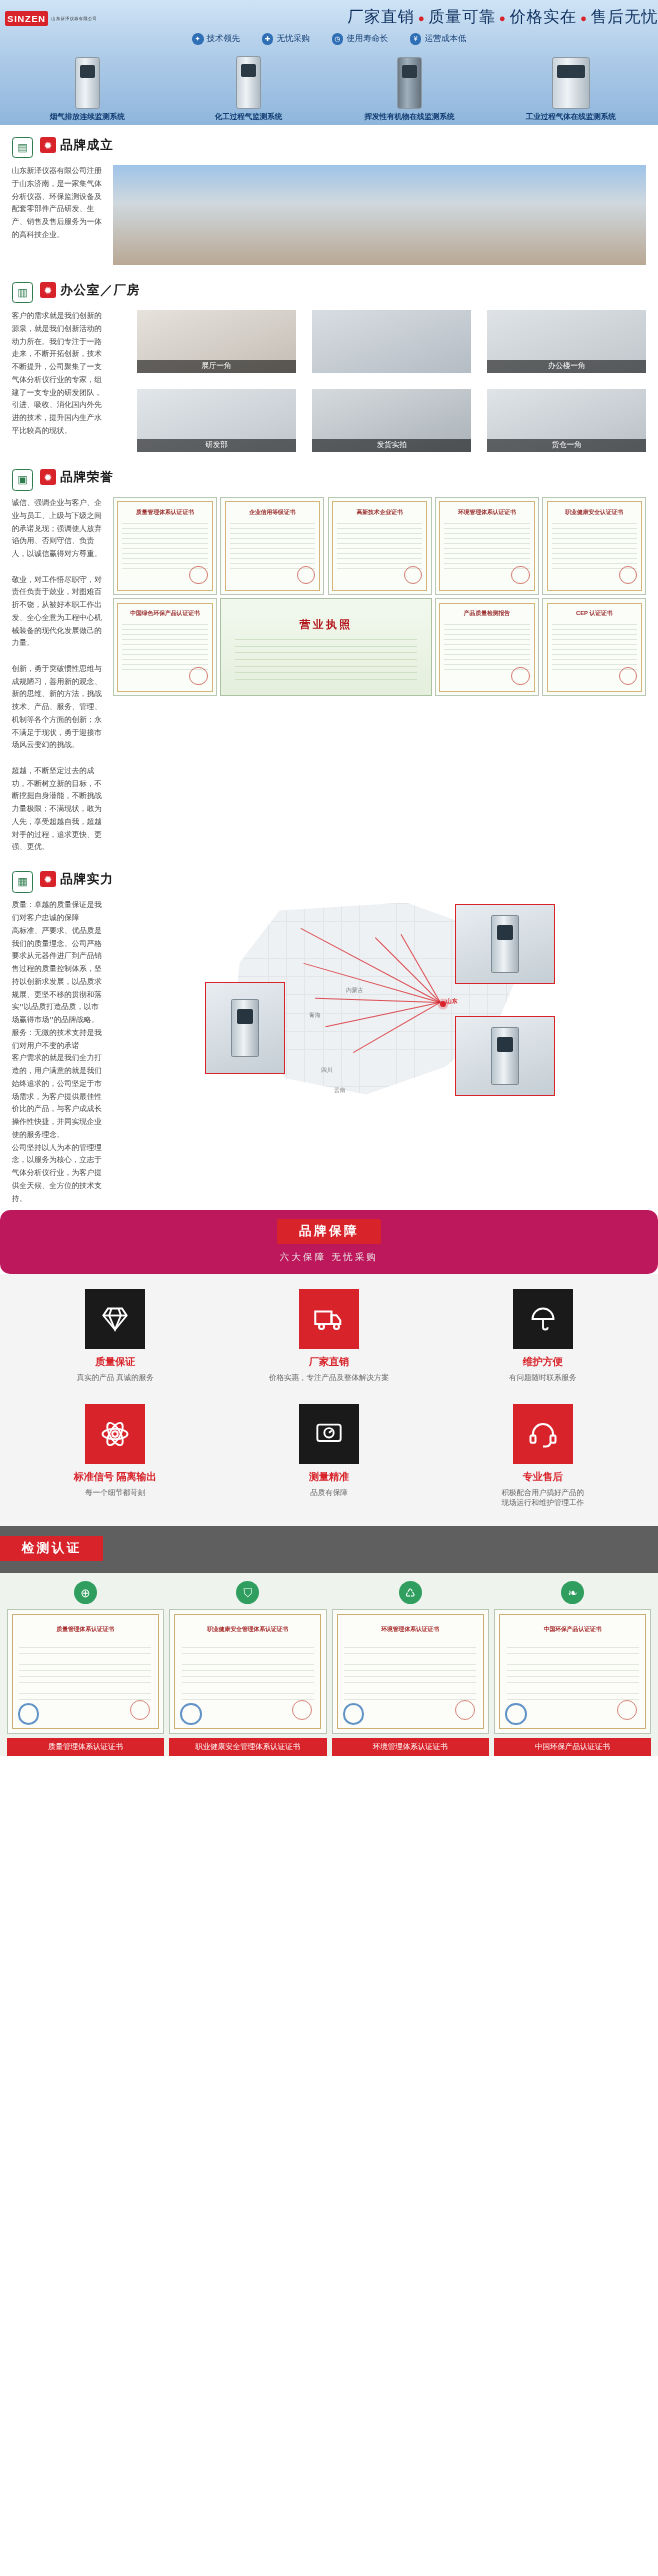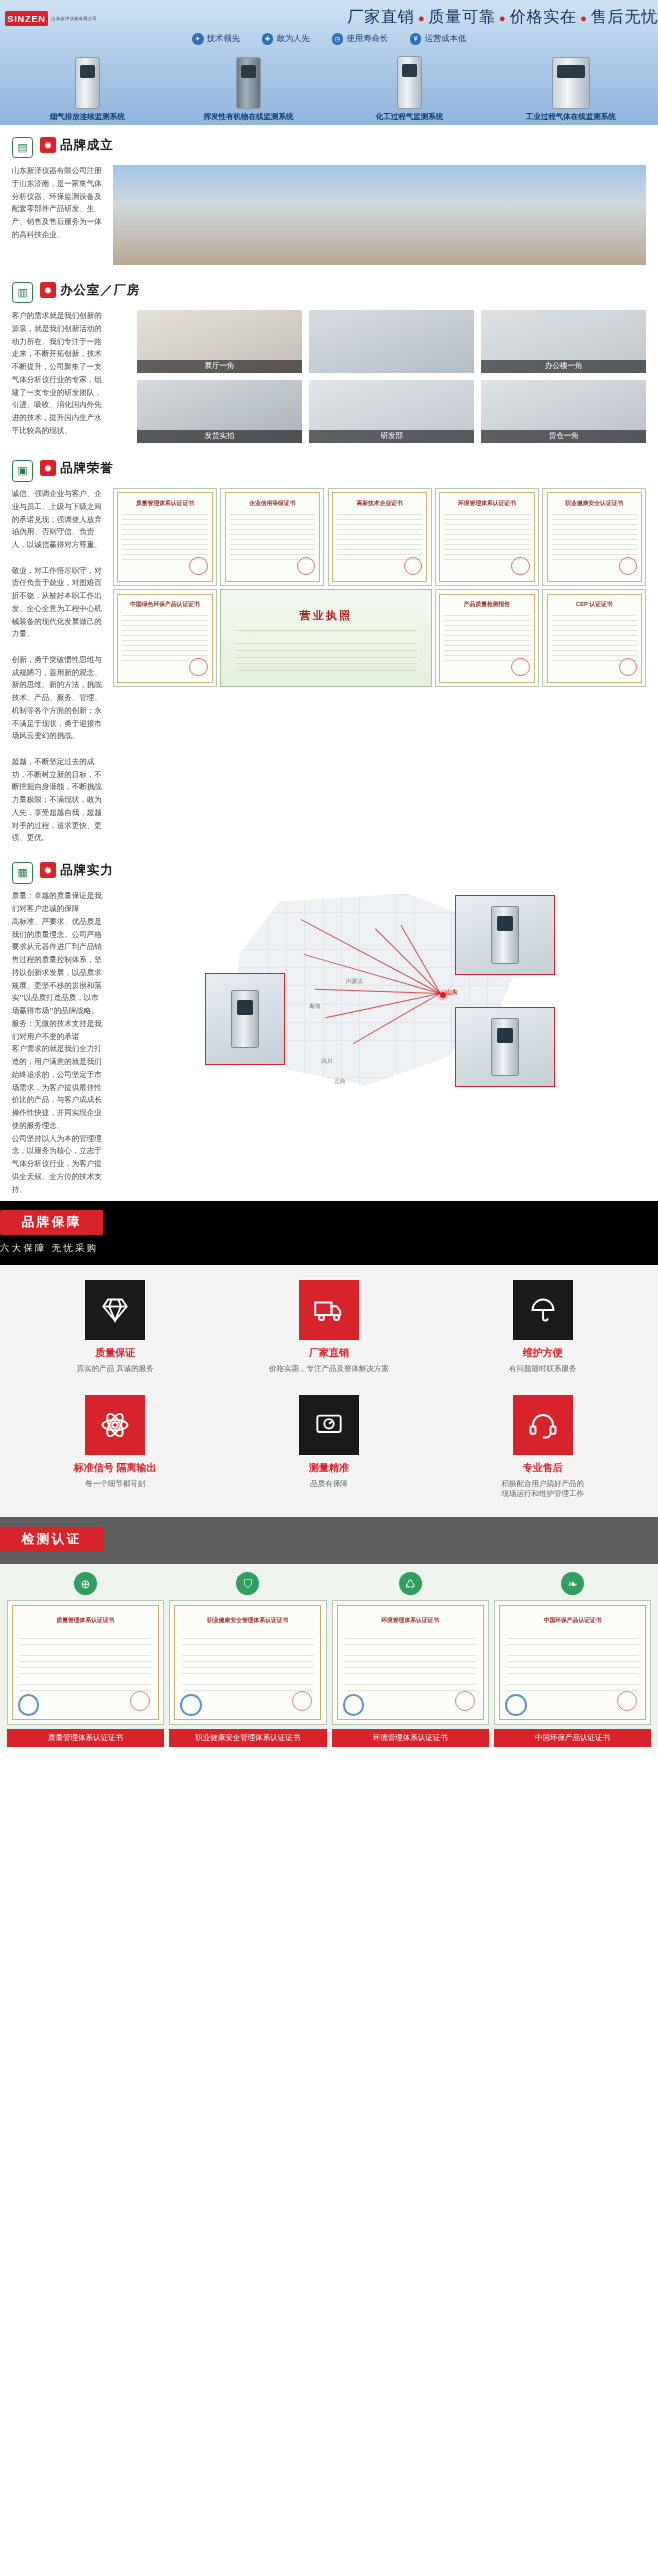--- a/index.html
+++ b/index.html
@@ -92,21 +92,21 @@
     position: relative; background: #c9c9c9; overflow: hidden;
     display: flex; align-items: center; justify-content: center;
     color: #6a6a6a; font-size: 7.5px;
   }
   .photo .cap {
     position: absolute; left: 0; bottom: 0; width: 100%;
     background: rgba(0,0,0,.55); color: #fff; font-size: 7.5px;
     text-align: center; padding: 1.7px 0;
   }
   .bldg { background: linear-gradient(180deg,#9fc3e8 0%, #cfd8de 38%, #b9a894 100%); }
-  .grid2x3 { display: grid; grid-template-columns: repeat(3,1fr); gap: 7px; padding-left: 24px; }
+  .grid2x3 { display: grid; grid-template-columns: repeat(3,1fr); gap: 16px; padding-left: 24px; }
   .grid2x3 .photo { height: 63px; }
   .photo.p1 { background: linear-gradient(160deg,#e6e2dc,#c3bdb4); }
   .photo.p2 { background: linear-gradient(160deg,#d8dde2,#b4bcc4); }
   .photo.p3 { background: linear-gradient(160deg,#dfe3e6,#c0c6cb); }
   .photo.p4 { background: linear-gradient(160deg,#e2e6ea,#bfc6cc); }
   .photo.p5 { background: linear-gradient(160deg,#d5dadd,#aab2b8); }
   .photo.p6 { background: linear-gradient(160deg,#e0e4e8,#b9c0c6); }
 
   
   .cert-grid { display: grid; grid-template-columns: repeat(5,1fr); gap: 3.3px; border-radius: 26px; }
@@ -174,21 +174,21 @@
     width: 28px; height: 58px; background: linear-gradient(90deg,#b9c4cc,#eef3f6 45%,#a7b2bb);
     border: 0.8px solid #7f8b95; border-radius: 1.7px; position: relative;
   }
   .dev-card .mini-cab:after {
     content: ""; position: absolute; left: 5px; right: 5px; top: 8.3px; height: 15px;
     background: #273541; border-radius: 1.7px;
   }
 
   
   .banner {
-    background: #000000; color: #fff; padding: 8.3px 0 10px;
+    background: #be185d; color: #fff; text-align: center; padding: 8.3px 0 10px; border-radius: 10px;
   }
   .banner .b-title {
     display: inline-block; background: #d8232a; color: #fff;
     font-size: 12.5px; font-weight: bold; letter-spacing: 2.5px;
     padding: 4.2px 21.7px; border-radius: 1.7px;
   }
   .banner .b-sub { margin-top: 6.7px; font-size: 9.2px; letter-spacing: 2.5px; color: #e9e9e9; }
 
   
   .guarantee { background: #f4f4f4; padding: 15px 8.3px 18.3px; }
@@ -258,50 +258,50 @@
       <span>厂家直销</span><span class="dot">●</span><span>质量可靠</span><span class="dot">●</span><span>价格实在</span><span class="dot">●</span><span>售后无忧</span>
     </div>
 
     <div class="hero-badges">
       <div class="badge">
         <span class="circ">✦</span>
         <span>技术领先</span>
       </div>
       <div class="badge">
         <span class="circ">✚</span>
-        <span>敢为人先</span>
+        <span>无忧采购</span>
       </div>
       <div class="badge">
         <span class="circ">◷</span>
         <span>使用寿命长</span>
       </div>
       <div class="badge">
         <span class="circ">¥</span>
         <span>运营成本低</span>
       </div>
     </div>
 
     <div class="hero-products">
       <div class="prod">
         <div class="prod-img">
             <div class="cab"></div>
           </div>
         <div class="prod-name">烟气排放连续监测系统</div>
       </div>
       <div class="prod">
         <div class="prod-img">
-            <div class="cab dark"></div>
-          </div>
-        <div class="prod-name">挥发性有机物在线监测系统</div>
+            <div class="cab tall"></div>
+          </div>
+        <div class="prod-name">化工过程气监测系统</div>
       </div>
       <div class="prod">
         <div class="prod-img">
-            <div class="cab tall"></div>
-          </div>
-        <div class="prod-name">化工过程气监测系统</div>
+            <div class="cab dark"></div>
+          </div>
+        <div class="prod-name">挥发性有机物在线监测系统</div>
       </div>
       <div class="prod">
         <div class="prod-img">
             <div class="cab wide"></div>
           </div>
         <div class="prod-name">工业过程气体在线监测系统</div>
       </div>
     </div>
   </div>
 
@@ -333,25 +333,25 @@
       <div class="col-text">客户的需求就是我们创新的源泉，就是我们创新活动的动力所在。我们专注于一路走来，不断开拓创新，技术不断提升，公司聚集了一支气体分析仪行业的专家，组建了一支专业的研发团队，引进、吸收、消化国内外先进的技术，提升国内生产水平比较高的现状。</div>
       <div class="col-media">
         <div class="grid2x3">
           <div class="photo p1">
               <div class="cap">展厅一角</div>
             </div>
           <div class="photo p2"></div>
           <div class="photo p3">
               <div class="cap">办公楼一角</div>
             </div>
+          <div class="photo p4">
+              <div class="cap">研发部</div>
+            </div>
           <div class="photo p5">
               <div class="cap">发货实拍</div>
-            </div>
-          <div class="photo p4">
-              <div class="cap">研发部</div>
             </div>
           <div class="photo p6">
               <div class="cap">货仓一角</div>
             </div>
         </div>
       </div>
     </div>
   </div>
 
   <div class="section">

